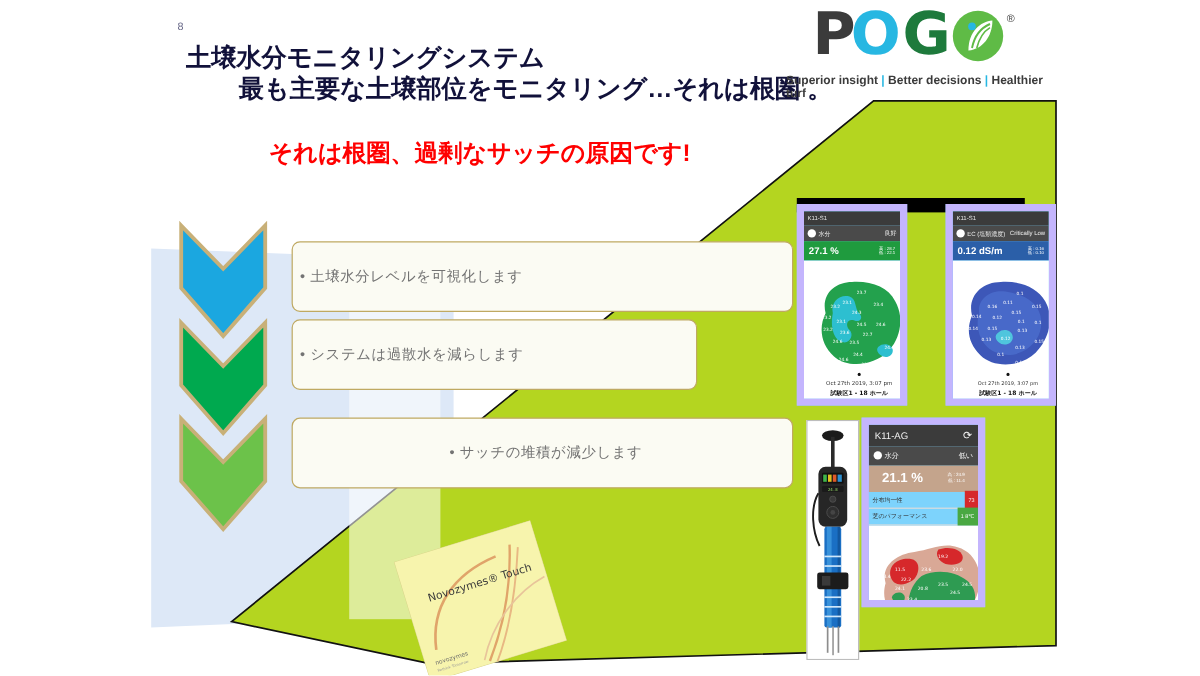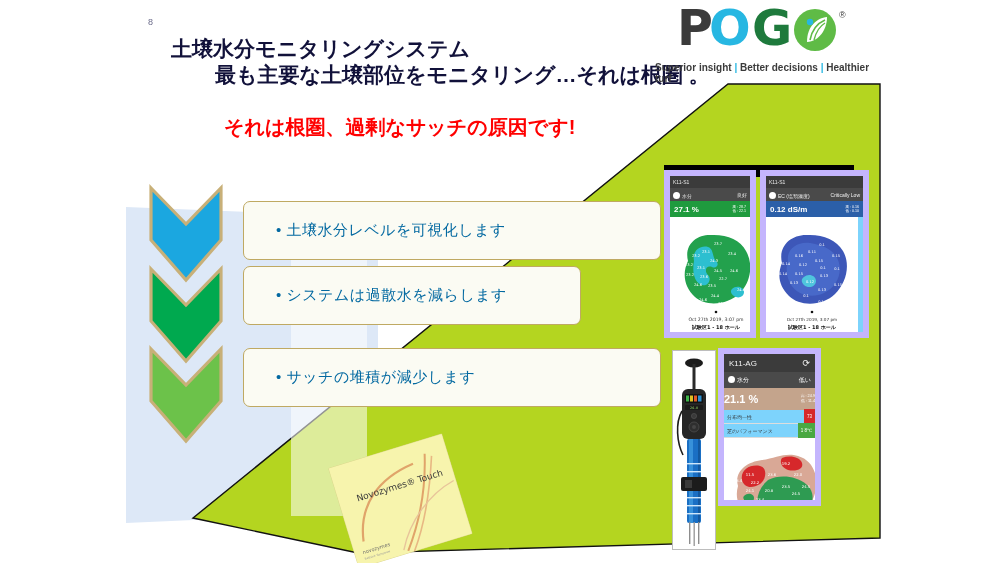--- a/index.html
+++ b/index.html
@@ -4,21 +4,21 @@
 <style>
   html,body{margin:0;padding:0;background:#fff;}
   body{width:1000px;height:563px;overflow:hidden;position:relative;
        font-family:"Liberation Sans","DejaVu Sans",sans-serif;}
   .slide{position:absolute;left:0;top:0;width:1000px;height:563px;background:#ffffff;overflow:hidden;}
 
   
   .slide-num{position:absolute;left:148px;top:17px;font-size:9px;color:#6b6b8a;}
 
   
-  .title-block{position:absolute;left:155px;top:36px;width:520px;margin-left:16px;}
+  .title-block{position:absolute;left:155px;top:36px;width:520px;}
   .title-l1{font-size:21px;font-weight:bold;color:#11113a;letter-spacing:0px;line-height:26px;white-space:nowrap;}
   .title-l2{font-size:21px;font-weight:bold;color:#11113a;line-height:26px;white-space:nowrap;margin-left:44px;}
   .subtitle{position:absolute;left:224px;top:114px;font-size:20px;font-weight:bold;color:#ff0000;white-space:nowrap;}
 
   
   .logo{position:absolute;left:655px;top:6px;width:230px;height:70px;}
   .logo-word{position:absolute;left:22px;top:0px;height:46px;}
   .lg{position:absolute;font-weight:bold;font-size:49px;line-height:46px;font-family:"DejaVu Sans",sans-serif;}
   .lg-p{left:0px;color:#3b3b3b;}
   .lg-o1{left:32px;color:#27b7e2;}
@@ -33,21 +33,21 @@
   
   .greenpoly{position:absolute;left:0;top:0;width:1000px;height:563px;}
 
   
   .chev{position:absolute;width:78px;height:100px;}
   .chev svg{display:block;}
 
   
   .tbox{position:absolute;background:#fbfbf3;border:1.6px solid #bfa962;border-radius:7px;
         box-sizing:border-box;display:flex;align-items:center;}
-  .tbox span{font-size:15px;color:#0369a1;padding-left:32px;letter-spacing:0.5px;}
+  .tbox span{font-size:12px;color:#737373;padding-left:6px;letter-spacing:0.5px;}
 
   
   .panel{position:absolute;background:#7dd3fc;border:6px solid #c4b5fd;box-sizing:border-box;overflow:hidden;}
   .blackbar{position:absolute;background:#000;}
 
   .ph-hdr{height:12px;background:#3b3b3b;color:#e8e8e8;font-size:5px;display:flex;align-items:center;padding-left:3px;}
   .ph-sub{height:13px;background:#4a4a4a;color:#f0f0f0;font-size:5px;display:flex;align-items:center;padding:0 3px;justify-content:space-between;}
   .ph-val{height:16px;color:#fff;font-size:8px;font-weight:bold;display:flex;align-items:center;padding:0 4px;justify-content:space-between;}
   .ph-val .small{font-size:3.6px;line-height:4.5px;text-align:right;font-weight:normal;}
   .ph-foot{font-size:4.6px;text-align:center;color:#222;}
@@ -131,21 +131,21 @@
       <polygon points="4,4 39,40 74,4 74,56 39,96 4,56" fill="#6cc24a" stroke="#c8b078" stroke-width="3.2"></polygon>
     </svg>
   </div>
 
   <div class="tbox" style="left:243px;top:201px;width:418px;height:59px;">
     <span data-bind="bullets.0.text">• 土壌水分レベルを可視化します</span>
   </div>
   <div class="tbox" style="left:243px;top:266px;width:338px;height:59px;">
     <span data-bind="bullets.1.text">• システムは過散水を減らします</span>
   </div>
-  <div class="tbox" style="left:243px;top:348px;width:418px;height:59px;">
+  <div class="tbox" style="left:243px;top:348px;width:418px;height:59px;justify-content:center;">
     <span data-bind="bullets.2.text">• サッチの堆積が減少します</span>
   </div>
 
   <div class="blackbar" style="left:664px;top:165px;width:190px;height:12px;"></div>
 
   <div class="panel" style="left:664px;top:170px;width:92px;height:168px;">
     <div class="ph-hdr">
       <span data-bind="panels.moisture.station">K11-S1</span>
     </div>
     <div class="ph-sub">
@@ -185,21 +185,21 @@
         <text x="45" y="80">24.4</text>
           <text x="33" y="84">24.6</text>
           <text x="52" y="88">22.7</text>
       </g>
       <circle cx="46" cy="95" r="1.3" fill="#111"></circle>
       <text x="46" y="104" class="ph-foot" fill="#333" font-size="4.2" font-family="DejaVu Sans, sans-serif" text-anchor="middle">Oct 27th 2019, 3:07 pm</text>
       <text x="46" y="112" fill="#111" font-size="5" font-weight="bold" font-family="DejaVu Sans, sans-serif" text-anchor="middle">試験区1 - 18 ホール</text>
     </svg>
   </div>
 
-  <div class="panel" style="left:760px;top:170px;width:109px;height:168px;">
+  <div class="panel" style="left:788px;top:170px;width:92px;height:168px;">
     <div class="ph-hdr">
       <span data-bind="panels.ec.station">K11-S1</span>
     </div>
     <div class="ph-sub">
       <span>
         <span class="dropicon"></span><span data-bind="panels.ec.metric">EC (塩類濃度)</span>
       </span>
       <span data-bind="panels.ec.status">Critically Low</span>
     </div>
     <div class="ph-val" style="background:#2b5fa8;">
@@ -285,21 +285,21 @@
     <div style="height:18px;background:#3b3b3b;color:#f0f0f0;font-size:8px;display:flex;align-items:center;justify-content:space-between;padding:0 5px;">
       <span data-bind="panels.ag.station">K11-AG</span>
       <span style="font-size:9px;">⟳</span>
     </div>
     <div style="height:16px;background:#4a4a4a;color:#fff;font-size:6px;display:flex;align-items:center;justify-content:space-between;padding:0 4px;">
       <span>
         <span class="dropicon"></span><span data-bind="panels.ag.metric">水分</span>
       </span>
       <span data-bind="panels.ag.status">低い</span>
     </div>
-    <div style="height:22px;background:#c4a48c;color:#ffffff;display:flex;align-items:center;justify-content:space-between;padding:0 0;">
+    <div style="height:22px;background:#c4a48c;color:#ffffff;display:flex;align-items:center;justify-content:space-between;padding:0 11px;">
       <span data-bind="panels.ag.value" style="font-size:11px;font-weight:bold;">21.1 %</span>
       <span style="font-size:3.8px;line-height:5px;text-align:right;">
         <div data-bind="panels.ag.meta_line1">高 : 24.9</div>
         <div data-bind="panels.ag.meta_line2">低 : 11.4</div>
       </span>
     </div>
     <div class="row" style="height:14px;">
       <span data-bind="panels.ag.row1_label">分布均一性</span>
       <span class="badge" data-bind="panels.ag.row1_badge" style="background:#d6282b;">73</span>
     </div>

